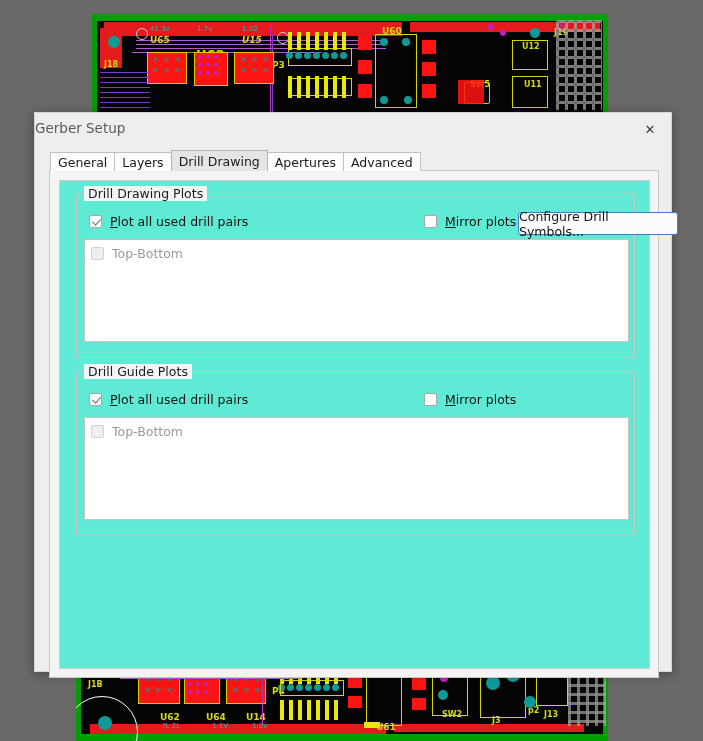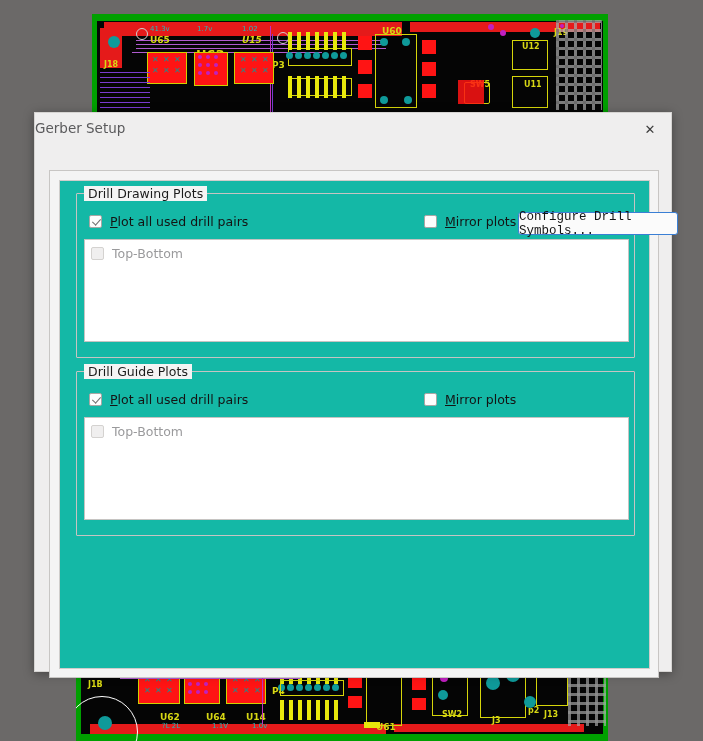--- a/index.html
+++ b/index.html
@@ -105,21 +105,21 @@
     background: #f4f4f4;
     border: 1px solid #c8c6c4;
     z-index: 2;
   }
   .inner-panel {
     position: absolute;
     left: 9px; top: 9px;
     width: 591px; height: 489px;
     box-sizing: border-box;
     border: 1px solid #cfcdcb;
-    background: #14b8a6;
+    background: #5eead4;
   }
 
   
   .groupbox {
     position: absolute;
     box-sizing: border-box;
     border: 1px solid #c6c4c2;
     border-radius: 1px;
   }
   .group-drawing { left: 16px; top: 12px; width: 559px; height: 165px; }
@@ -170,21 +170,21 @@
     background: #fbfbfb;
     border: 1px solid #c3c1bf;
     border-radius: 3px;
     font-size: 12.5px;
     color: #141414;
     display: flex; align-items: center; justify-content: center;
     cursor: pointer;
     font-family: "DejaVu Sans", "Liberation Sans", sans-serif;
   }
   .btn.focus { border: 1px solid #3a7fd5; }
-  .btn-configure { position: absolute; left: 441px; top: 18px; width: 160px; height: 23px; font-family: Liberation Mono, monospace; }
+  .btn-configure { position: absolute; left: 441px; top: 18px; width: 160px; height: 23px; }
 
   
   .listbox {
     position: absolute;
     box-sizing: border-box;
     background: #ffffff;
     border: 1px solid #c6c4c2;
   }
   .lb-drawing { left: 7px; top: 45px; width: 545px; height: 103px; }
   .lb-guide   { left: 7px; top: 45px; width: 545px; height: 103px; }
@@ -449,20 +449,27 @@
     </div>
   </div>
 
   <div id="dialog">
 
     <div class="titlebar">
       <div class="title-text">Gerber Setup</div>
       <div class="close-btn">✕</div>
     </div>
 
+    <div class="tabstrip">
+      <div class="tab">General</div>
+      <div class="tab">Layers</div>
+      <div class="tab active">Drill Drawing</div>
+      <div class="tab">Apertures</div>
+      <div class="tab">Advanced</div>
+    </div>
 
     <div class="tabpanel">
       <div class="inner-panel">
 
         <div class="groupbox group-drawing">
           <div class="group-title">Drill Drawing Plots</div>
 
           <div class="cbrow" style="left:12px;top:20px;">
             <span class="cbox checked"></span>
             <span class="cblabel"><span class="mn">P</span><span>lot all used drill pairs</span></span>

